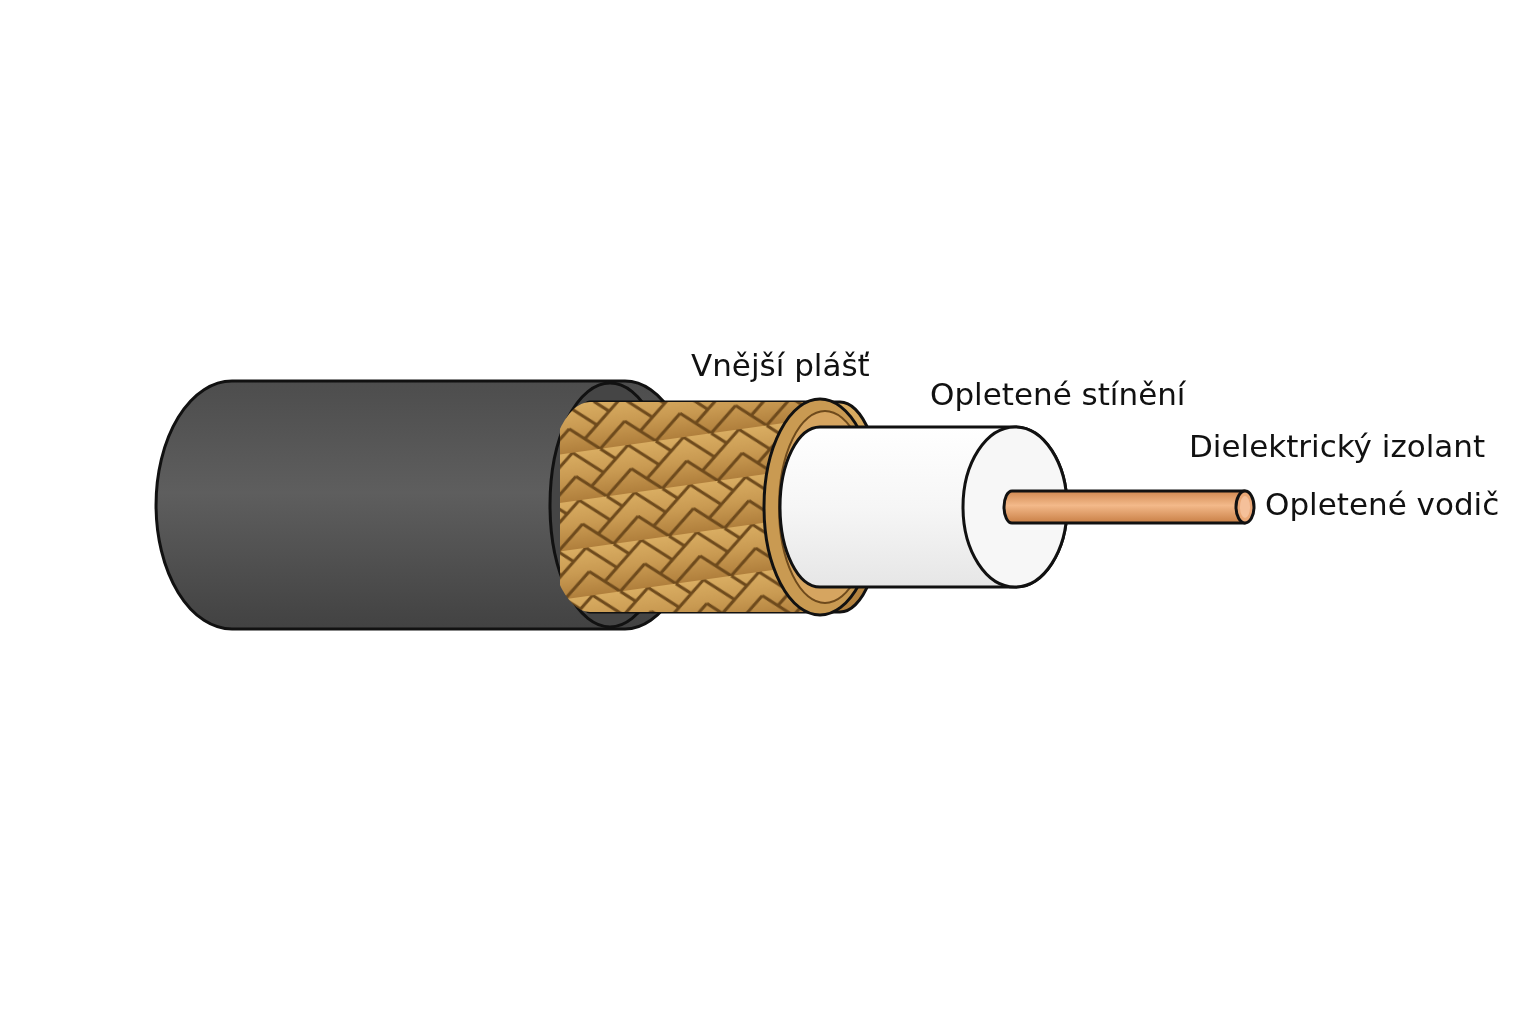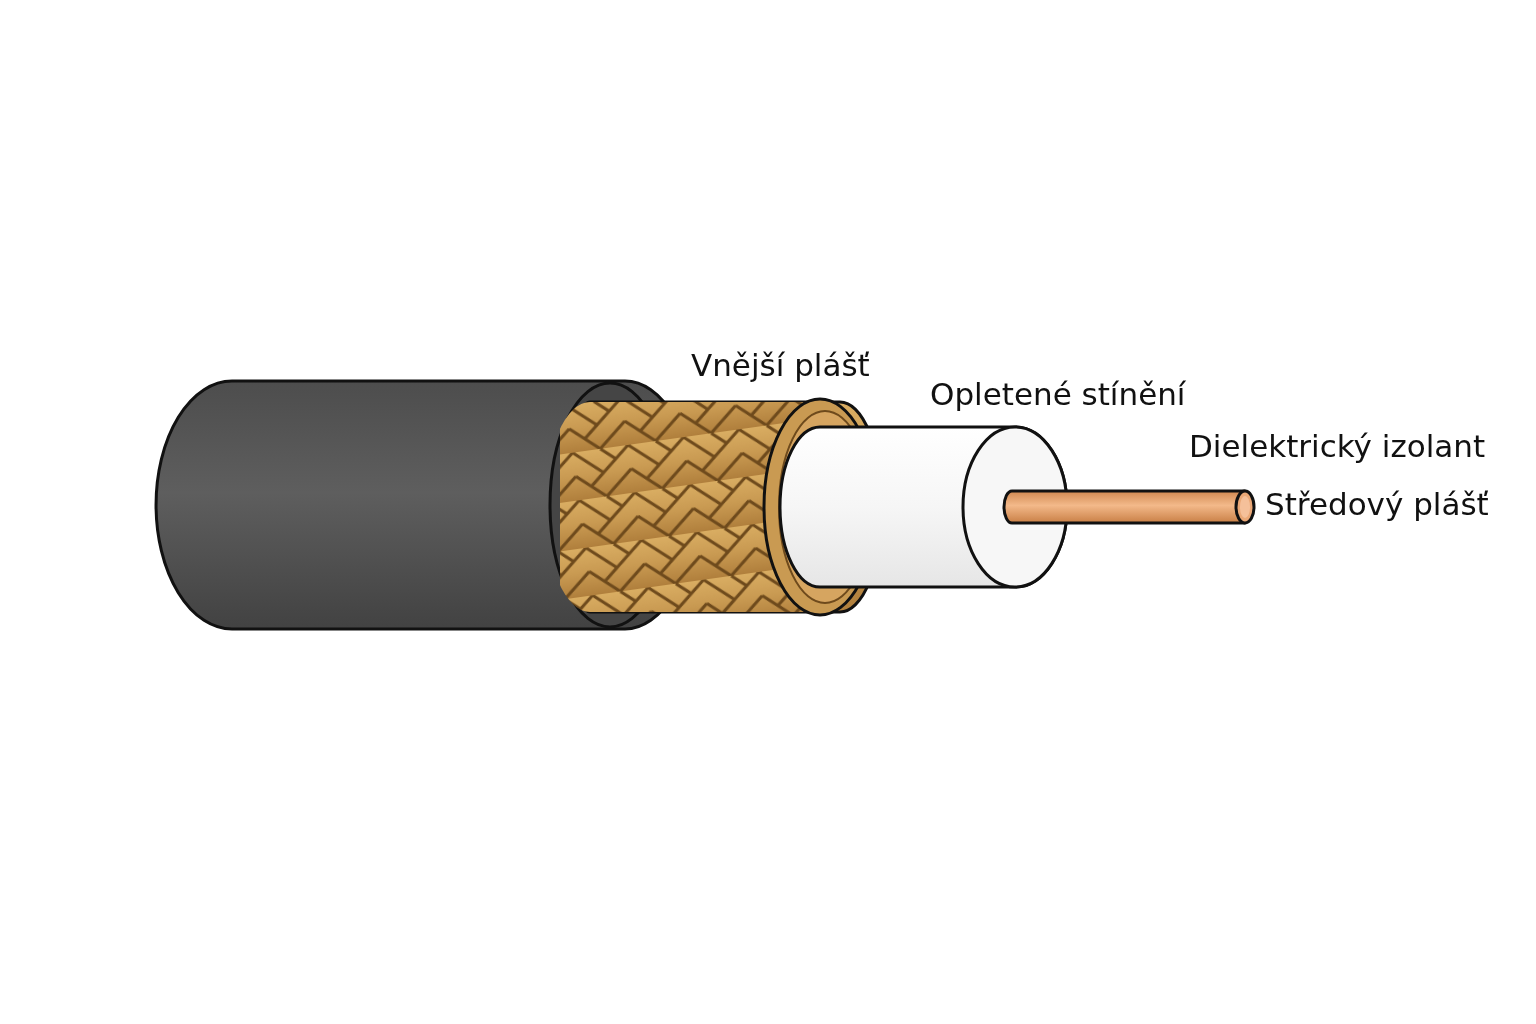--- a/index.html
+++ b/index.html
@@ -63,13 +63,13 @@
   <g>
     <path d="M1012 491 L1244 491 L1244 523 L1012 523 A8 16 0 0 1 1012 491 Z" fill="url(#copperGrad)" stroke="#111" stroke-width="3"></path>
     <ellipse cx="1245" cy="507" rx="9" ry="16" fill="#eaa877" stroke="#111" stroke-width="3"></ellipse>
     <ellipse cx="1245" cy="507" rx="5" ry="11" fill="#f5c09a"></ellipse>
   </g>
 </svg>
 
 <div class="label" style="left:691px; top:350px;">Vnější plášť</div>
 <div class="label" style="left:887px; top:379px;margin-left:43px;">Opletené stínění</div>
 <div class="label" style="left:1146px; top:431px;margin-left:43px;">Dielektrický izolant</div>
-<div class="label" style="left:1265px; top:489px;">Středový plášť</div>
+<div class="label" style="left:1265px; top:489px;">Opletené vodič</div>
 
 </body></html>

